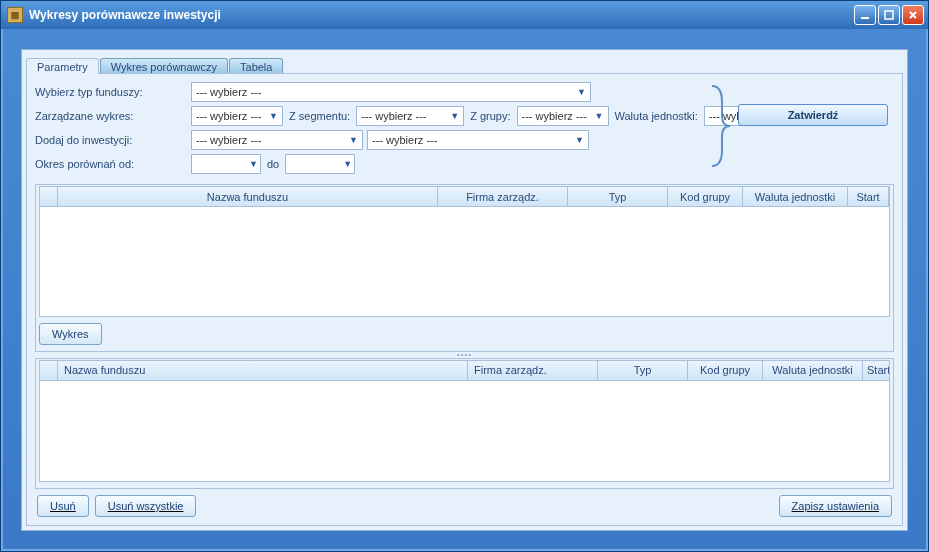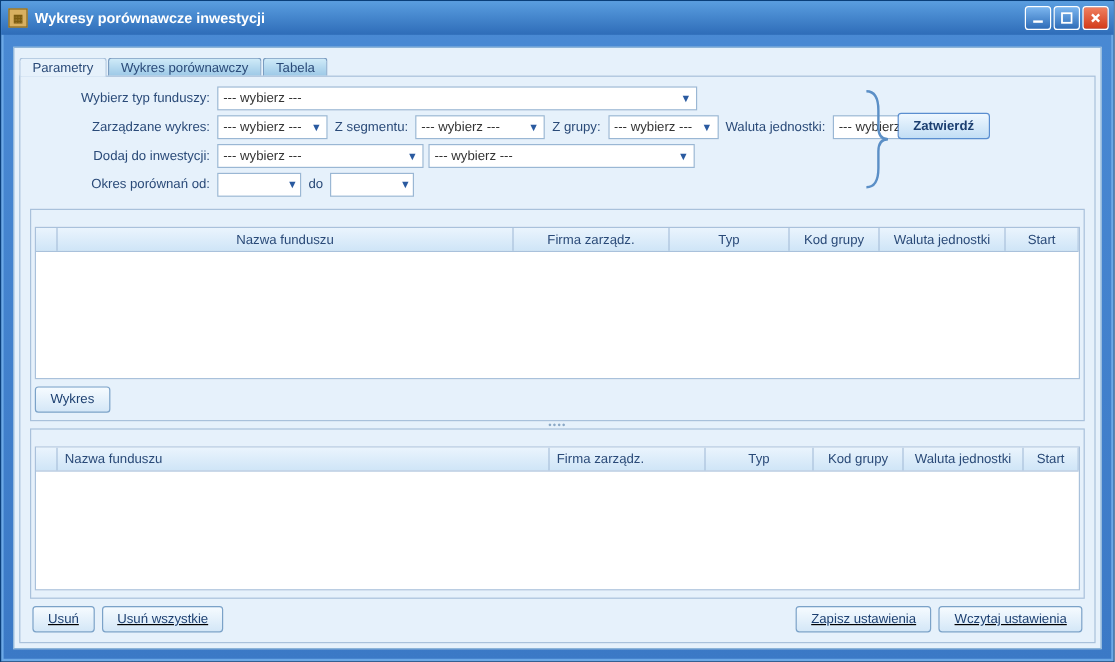--- a/index.html
+++ b/index.html
@@ -26,21 +26,21 @@
   .titlebar .title { flex: 1; }
   .win-controls { display: flex; gap: 2px; }
   .win-btn {
     width: 22px; height: 20px; border: 1px solid #fff; border-radius: 3px;
     display:flex;align-items:center;justify-content:center;
     background: linear-gradient(#7bb6ef,#2e6cb8);
     cursor: pointer; color: #fff; font-weight: bold; font-family: Arial,sans-serif;
   }
   .win-btn.close { background: linear-gradient(#f08060,#d23a1a); border-color:#fff; }
   .client {
-    flex:1; margin:10px; background:#e6f1fb; border:1px solid #8cb4d8;
+    flex:1; margin:20px; background:#e6f1fb; border:1px solid #8cb4d8;
     display:flex; flex-direction:column; padding:4px;
   }
   .tabs {
     display:flex; height:20px; align-items:flex-end;
   }
   .tab {
     padding:2px 10px 1px 10px; margin-right:1px;
     border:1px solid #7a9cc0; border-bottom:none;
     border-radius:3px 3px 0 0;
     background:linear-gradient(#cfeaf8,#9ac7e6);
@@ -49,50 +49,50 @@
   .tab.active {
     background:#e6f1fb; color:#2a4a78; border-color:#a9c1db;
     position:relative; z-index:2;
   }
   .tab-body {
     flex:1; border:1px solid #a9c1db; margin-top:-1px; padding:8px 8px 6px 8px;
     display:flex; flex-direction:column; background:#e6f1fb;
   }
   .filters { position:relative; }
   .row { display:flex; align-items:center; margin-bottom:4px; }
-  .lbl { color:#2a4a78; text-align:right; margin-right:6px; }
+  .lbl { color:#2a4a78; margin-right:6px; }
   .lbl.c1 { width:150px; }
   .sel {
     height:20px; border:1px solid #9ab7d4; background:#fff;
     display:flex; align-items:center; padding:0 4px; color:#333;
     justify-content:space-between; cursor:pointer;
   }
   .sel .val { white-space:nowrap; overflow:hidden; }
   .sel .caret { color:#2a5aa0; font-size:9px; margin-left:4px;}
   .dateinp {
     height:20px;border:1px solid #9ab7d4;background:#fff;width:70px;
     display:flex;align-items:center;justify-content:flex-end;padding:0 2px;cursor:pointer;
   }
   .dateinp .caret{color:#2a5aa0;font-size:9px;}
   .bracket {
     position:absolute; right:162px; top:0; width:24px; height:88px;
   }
   .bracket svg { width:24px; height:88px; }
   .side-btns {
-    position:absolute; right:6px; top:22px; width:150px; display:flex; flex-direction:row; gap:10px;
+    position:absolute; right:6px; top:22px; width:150px; display:flex; flex-direction:column; gap:10px;
   }
   .btn, .btn-small {
     height:22px; border:1px solid #7ba2c8; border-radius:3px;
     background:linear-gradient(#f6fbff,#d4e7f7);
     color:#1c3f70; display:flex;align-items:center;justify-content:center;
     cursor:pointer; padding:0 12px; font:inherit;
   }
   .btn.emph { border-color:#5a8ed0; background:linear-gradient(#eef7ff,#c2def5); font-weight:bold;}
   .tbl-panel {
-    border:1px solid #a9c1db; background:#e6f1fb; padding:14px 3px 6px 3px;
+    border:1px solid #a9c1db; background:#e6f1fb; padding:1px 3px 6px 3px;
     display:flex; flex-direction:column;
   }
   .tbl-panel.top { flex:1.3; margin-top:6px; }
   .tbl-panel.bottom { flex:1; margin-top:0; }
   .grip {
     height:6px; display:flex; align-items:center; justify-content:center;
     color:#8aa8c6; font-size:8px; letter-spacing:1px; cursor:row-resize;
   }
   .grid-wrap { flex:1; border:1px solid #a9c1db; background:#fff; overflow:hidden; }
   .grid-head {
@@ -243,18 +243,17 @@
             <div class="hcell" style="flex:1">Start</div>
           </div>
         </div>
       </div>
 
       <div class="footer">
         <button class="btn">Usuń</button>
         <button class="btn">Usuń wszystkie</button>
         <div class="spacer"></div>
         <button class="btn">Zapisz ustawienia</button>
-        <button class="btn">Wczytaj ustawienia</button>
       </div>
 
     </div>
   </div>
 </div>
 
 </body></html>

